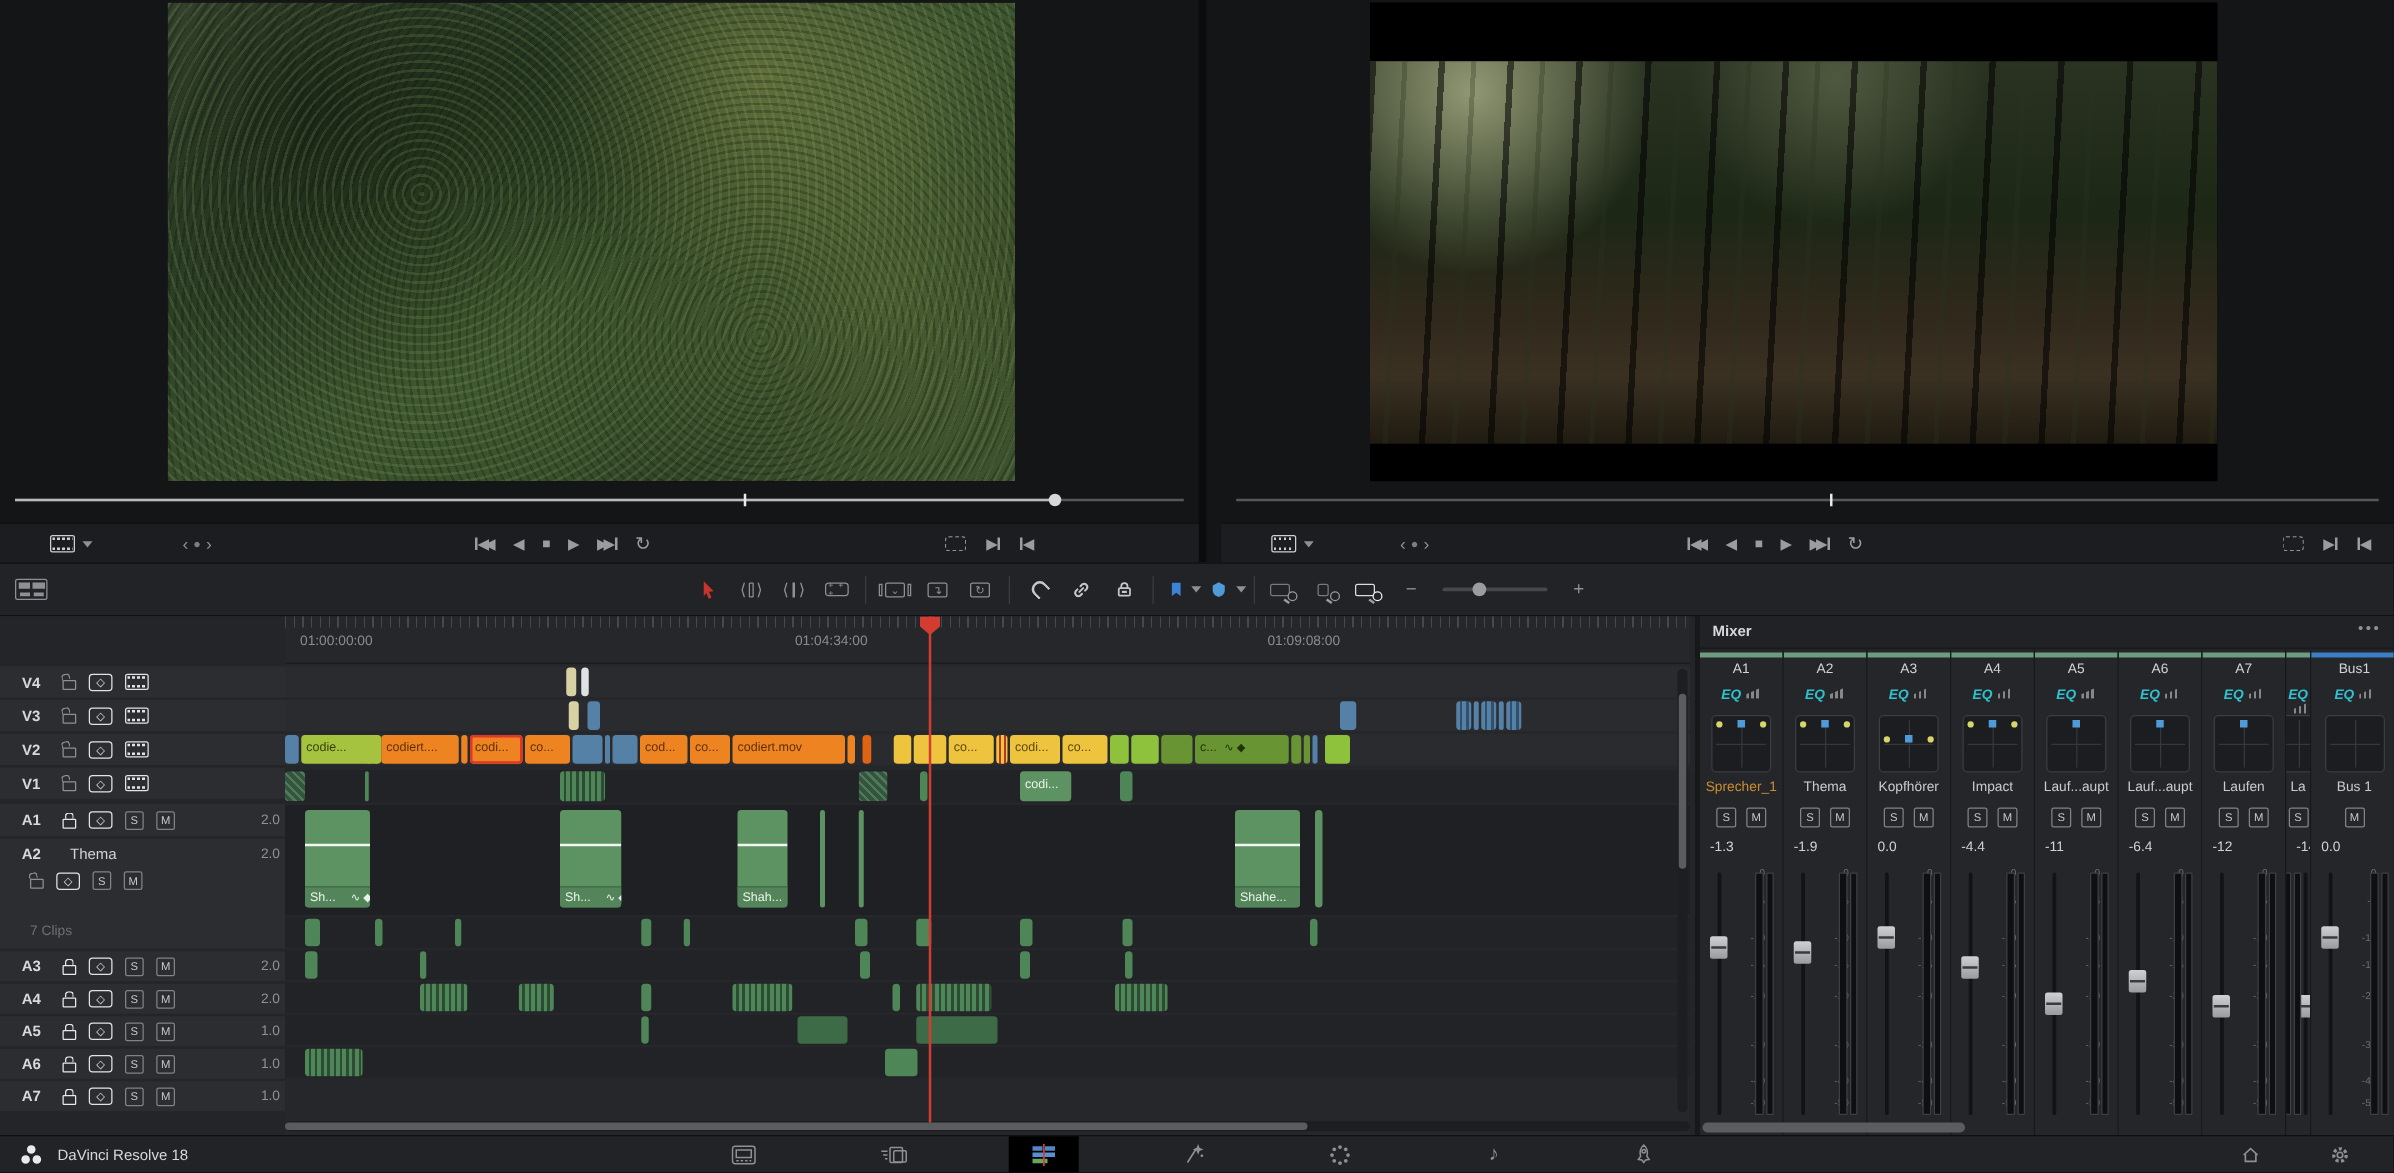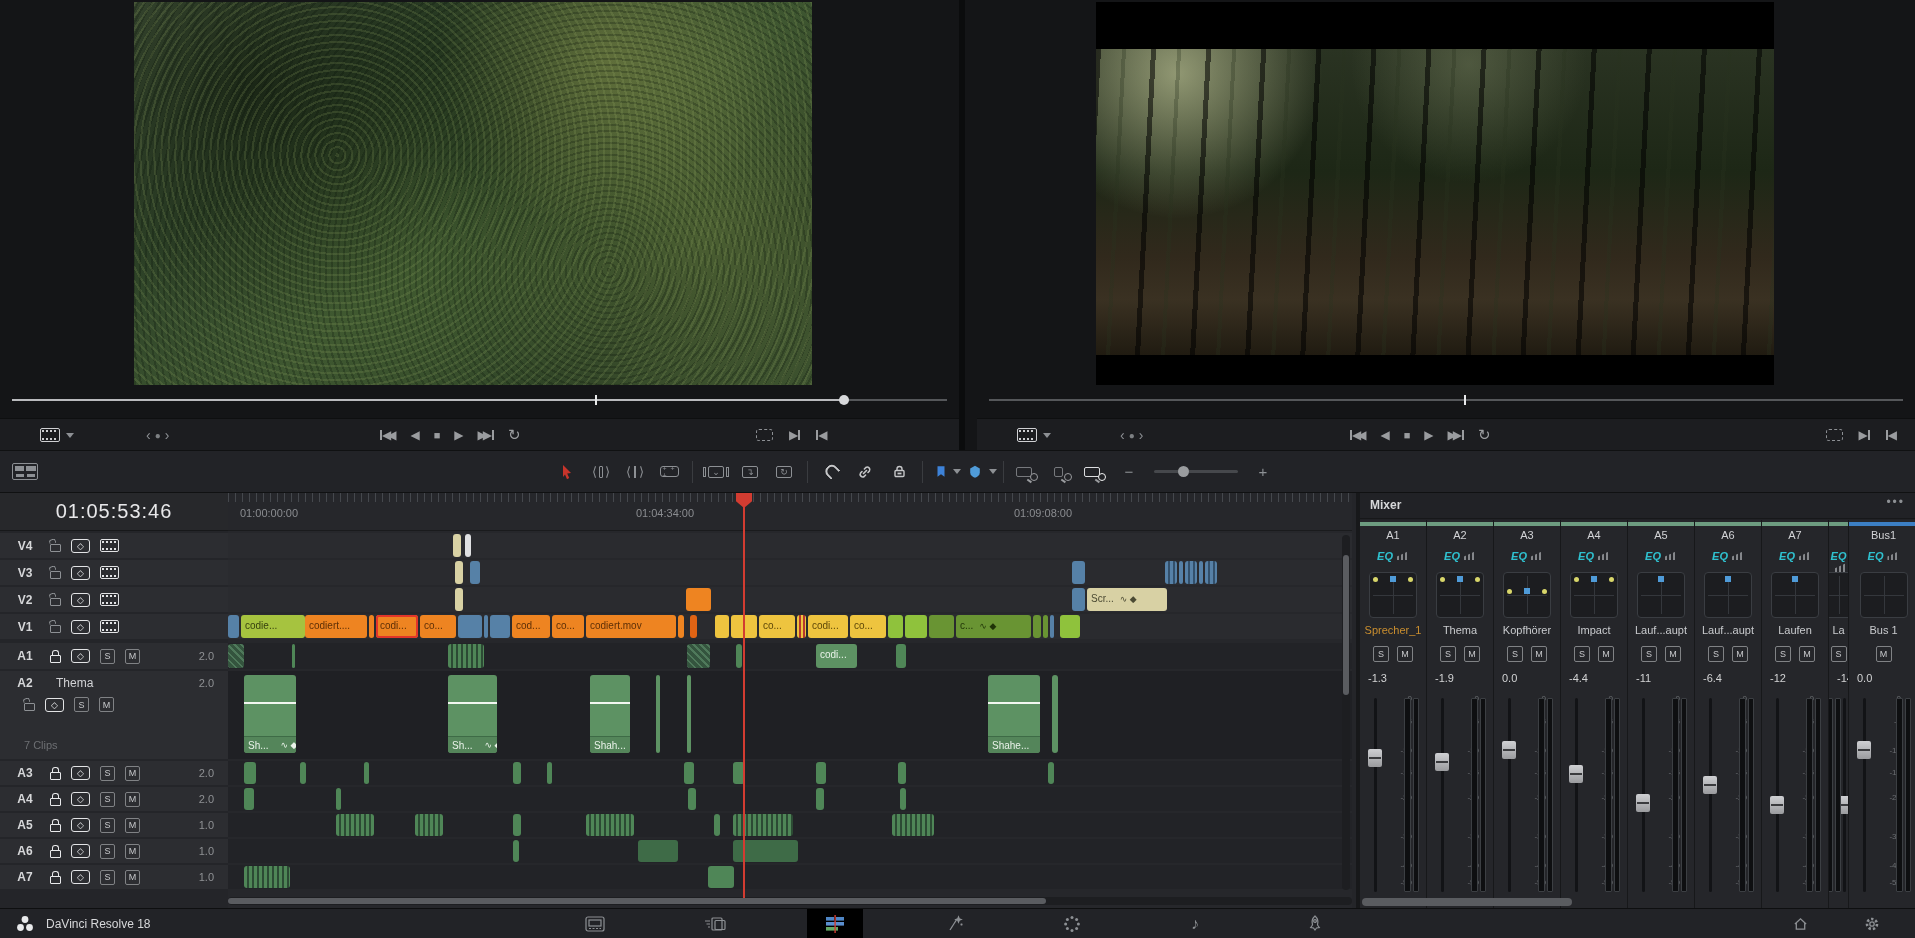--- a/index.html
+++ b/index.html
@@ -91,21 +91,21 @@
   .lock{width:11px;height:8px;border:1.5px solid #8d9094;border-radius:1px;position:relative;margin-top:5px;}
   .lock:before{content:"";position:absolute;left:1px;top:-6px;width:5px;height:4px;border:1.5px solid #8d9094;border-bottom:none;border-radius:3px 3px 0 0;}
   .lock.locked{border-color:#e8e9eb;}
   .lock.locked:before{border-color:#e8e9eb;}
   .lock.open:before{transform:translateX(-3px) rotate(-12deg);}
   .autosel{width:19px;height:14px;border:1px solid #e2e3e5;border-radius:3px;color:#e2e3e5;font-size:9px;display:flex;align-items:center;justify-content:center;}
   .filmico{width:19px;height:13px;border:1.5px solid #e2e3e5;border-radius:2px;position:relative;}
   .filmico:before{content:"";position:absolute;left:1px;right:1px;top:1px;height:2px;background:repeating-linear-gradient(90deg,#e2e3e5 0 2px,transparent 2px 4px);}
   .filmico:after{content:"";position:absolute;left:1px;right:1px;bottom:1px;height:2px;background:repeating-linear-gradient(90deg,#e2e3e5 0 2px,transparent 2px 4px);}
   .smbox{width:15px;height:15px;border:1px solid #808285;border-radius:2px;color:#c8c9cc;font-size:9px;display:flex;align-items:center;justify-content:center;}
-  .chval{position:absolute;right:14px;font-size:11px;color:#8f9194;}
+  .chval{position:absolute;right:4px;font-size:11px;color:#8f9194;}
   .tname{font-size:12px;color:#d2d3d6;margin-left:6px;}
   .note{position:absolute;left:24px;bottom:8px;font-size:11px;color:#6d6f73;}
   .subctl{position:absolute;left:24px;top:26px;display:flex;gap:10px;align-items:center;}
   .tl-right{position:absolute;left:228px;top:0;width:1124px;height:415px;overflow:hidden;background:#26272b;}
   .ruler{position:absolute;left:0;top:0;width:1124px;height:38px;background:#26272b;border-bottom:1px solid #1a1b1d;}
   .ruler .ticks{position:absolute;left:0;right:0;top:0;height:9px;
      background:repeating-linear-gradient(90deg,#45484d 0 1px,transparent 1px 7px);}
   .rlabel{position:absolute;top:14px;font-size:11px;color:#8a8c90;}
   #lanes{position:absolute;left:0;top:40px;width:1124px;}
   .lane{position:relative;margin-bottom:2px;background:#2a2b2f;}
@@ -384,21 +384,20 @@
       <span class="tbicon" style="font-size:15px;">−</span>
       <span class="zslider">
           <span class="zknob" style="left:24px;"></span>
         </span>
       <span class="tbicon" style="font-size:15px;">+</span>
     </div>
   </section>
 
   <section class="timeline">
     <div class="tl-left">
-      <div class="timecode">01:05:53:46</div>
       <div id="theaders">
           <div class="throw" style="height: 25px;">
             <span class="tid">V4</span>
             <span class="hic">
               <span class="lock open"></span>
               <span class="autosel">◇</span>
               <span class="filmico"></span>
             </span>
           </div>
           <div class="throw" style="height: 25px;">
@@ -517,26 +516,20 @@
           </div>
           <div class="lane" style="height: 25px;">
             <div class="clip tan" style="left: 227px; width: 8px;"></div>
             <div class="clip blue" style="left: 242px; width: 10px;"></div>
             <div class="clip blue" style="left: 844px; width: 13px;"></div>
             <div class="clip bluestr" style="left: 937px; width: 12px;"></div>
             <div class="clip blue" style="left: 951px; width: 4px;"></div>
             <div class="clip bluestr" style="left: 957px; width: 12px;"></div>
             <div class="clip blue" style="left: 971px; width: 4px;"></div>
             <div class="clip bluestr" style="left: 977px; width: 12px;"></div>
-          </div>
-          <div class="lane" style="height: 25px;">
-            <div class="clip tan" style="left: 227px; width: 8px;"></div>
-            <div class="clip orange" style="left: 458px; width: 25px;"></div>
-            <div class="clip blue" style="left: 844px; width: 13px;"></div>
-            <div class="clip tan" style="left: 859px; width: 80px;"><span class="cl">Scr...<span class="cicons">∿ ◆</span></span></div>
           </div>
           <div class="lane" style="height: 25px; margin-bottom: 4px;">
             <div class="clip blue" style="left: 0px; width: 11px;"></div>
             <div class="clip green" style="left: 13px; width: 64px;"><span class="cl">codie...</span></div>
             <div class="clip green" style="left: 65px; width: 4px;"></div>
             <div class="clip green" style="left: 71px; width: 4px;"></div>
             <div class="clip orange" style="left: 77px; width: 62px;"><span class="cl">codiert....</span></div>
             <div class="clip orange" style="left: 141px; width: 5px;"></div>
             <div class="clip orange sel" style="left: 148px; width: 42px;"><span class="cl">codi...</span></div>
             <div class="clip orange" style="left: 192px; width: 36px;"><span class="cl">co...</span></div>

